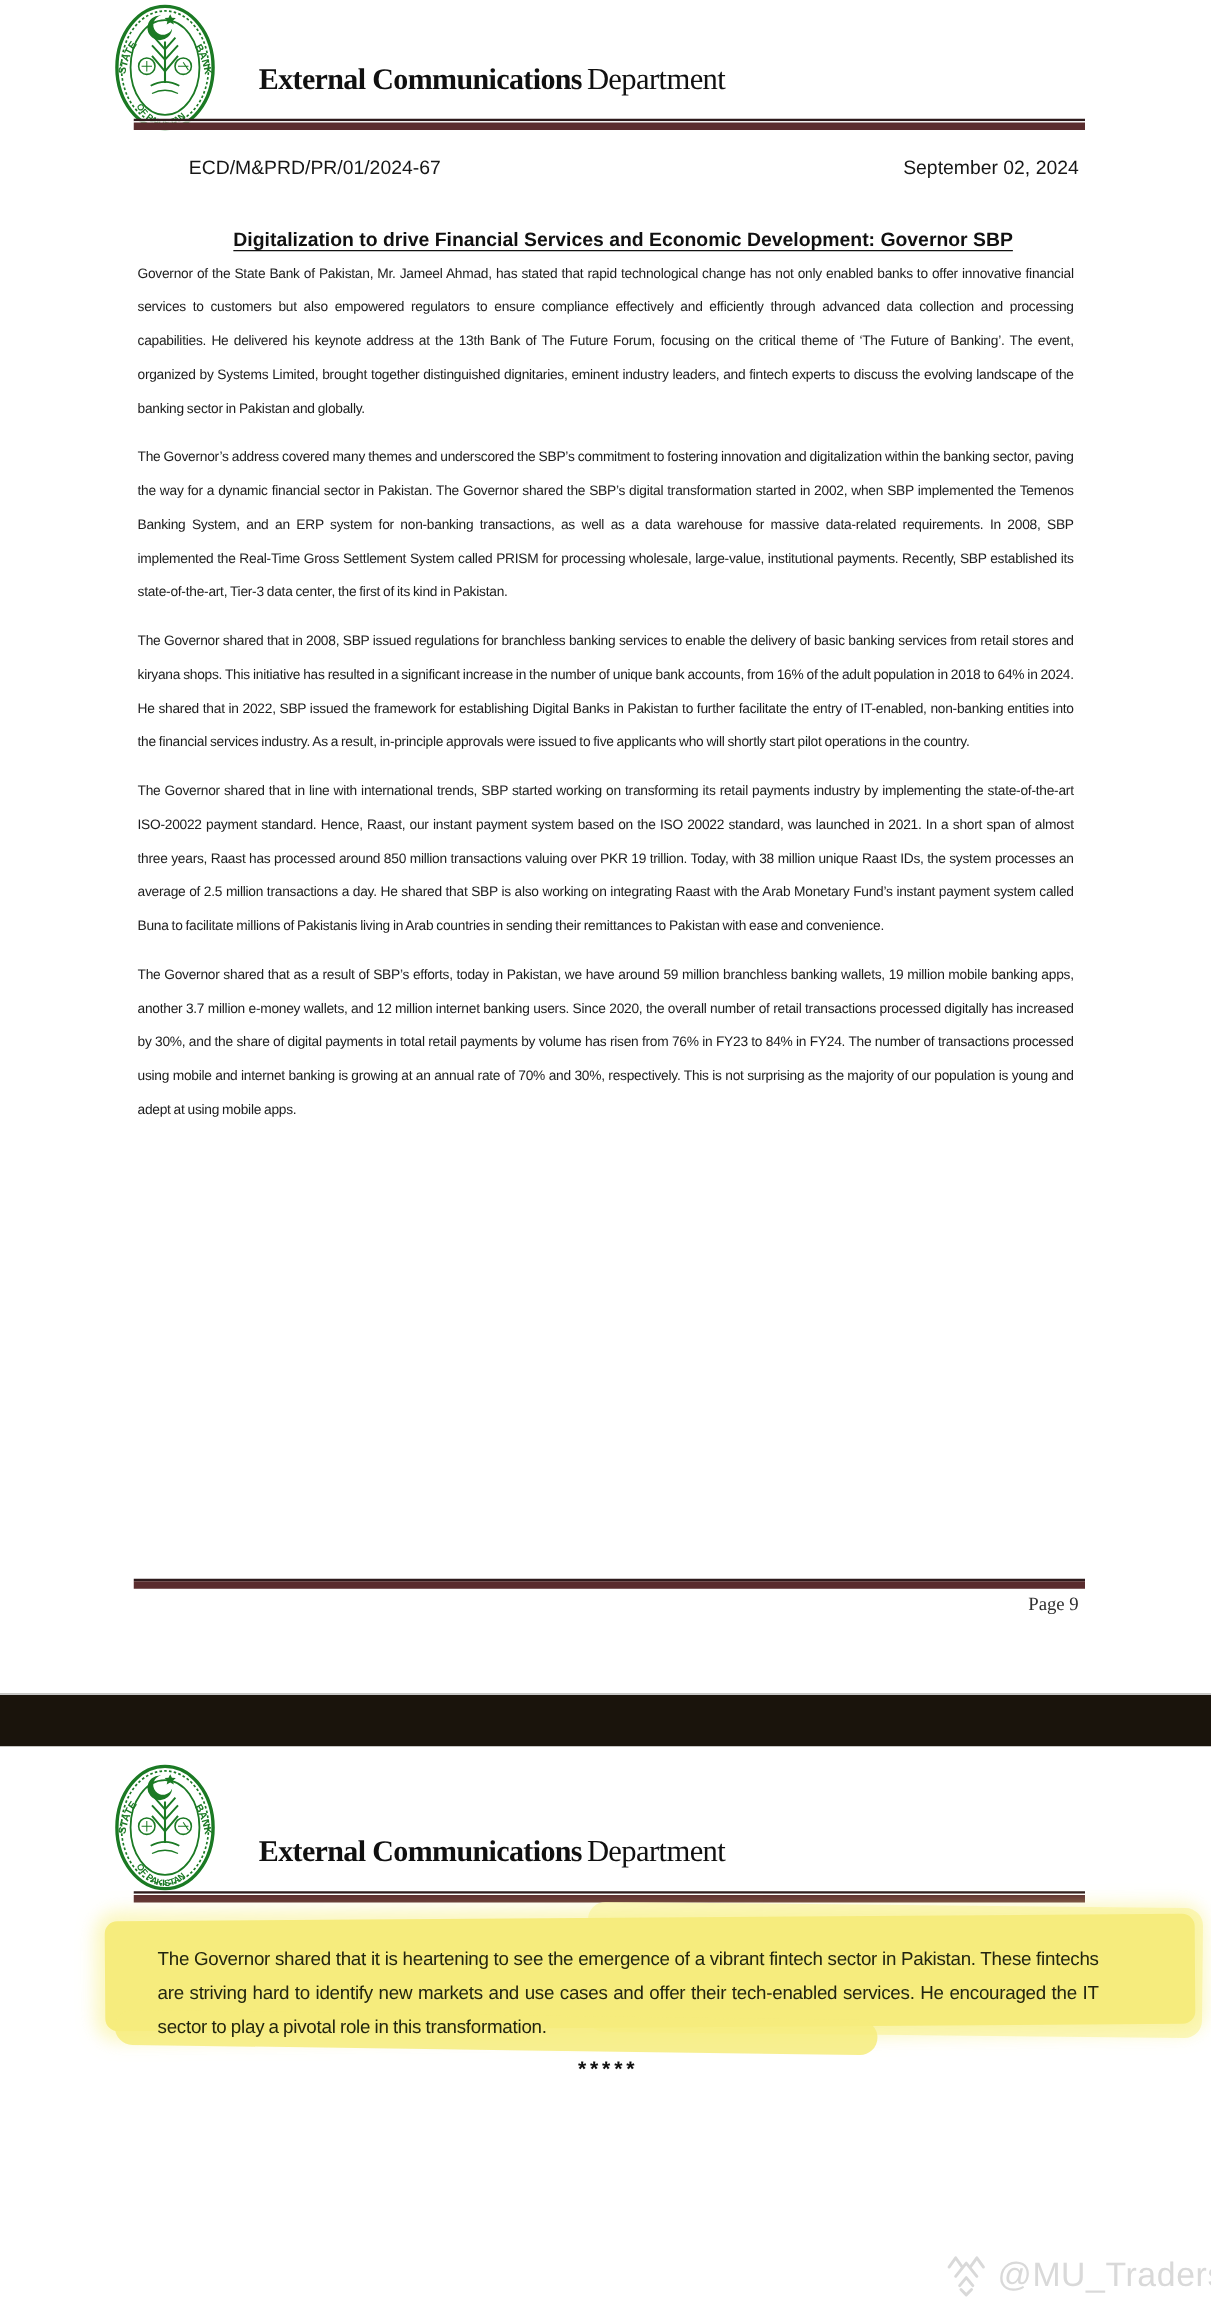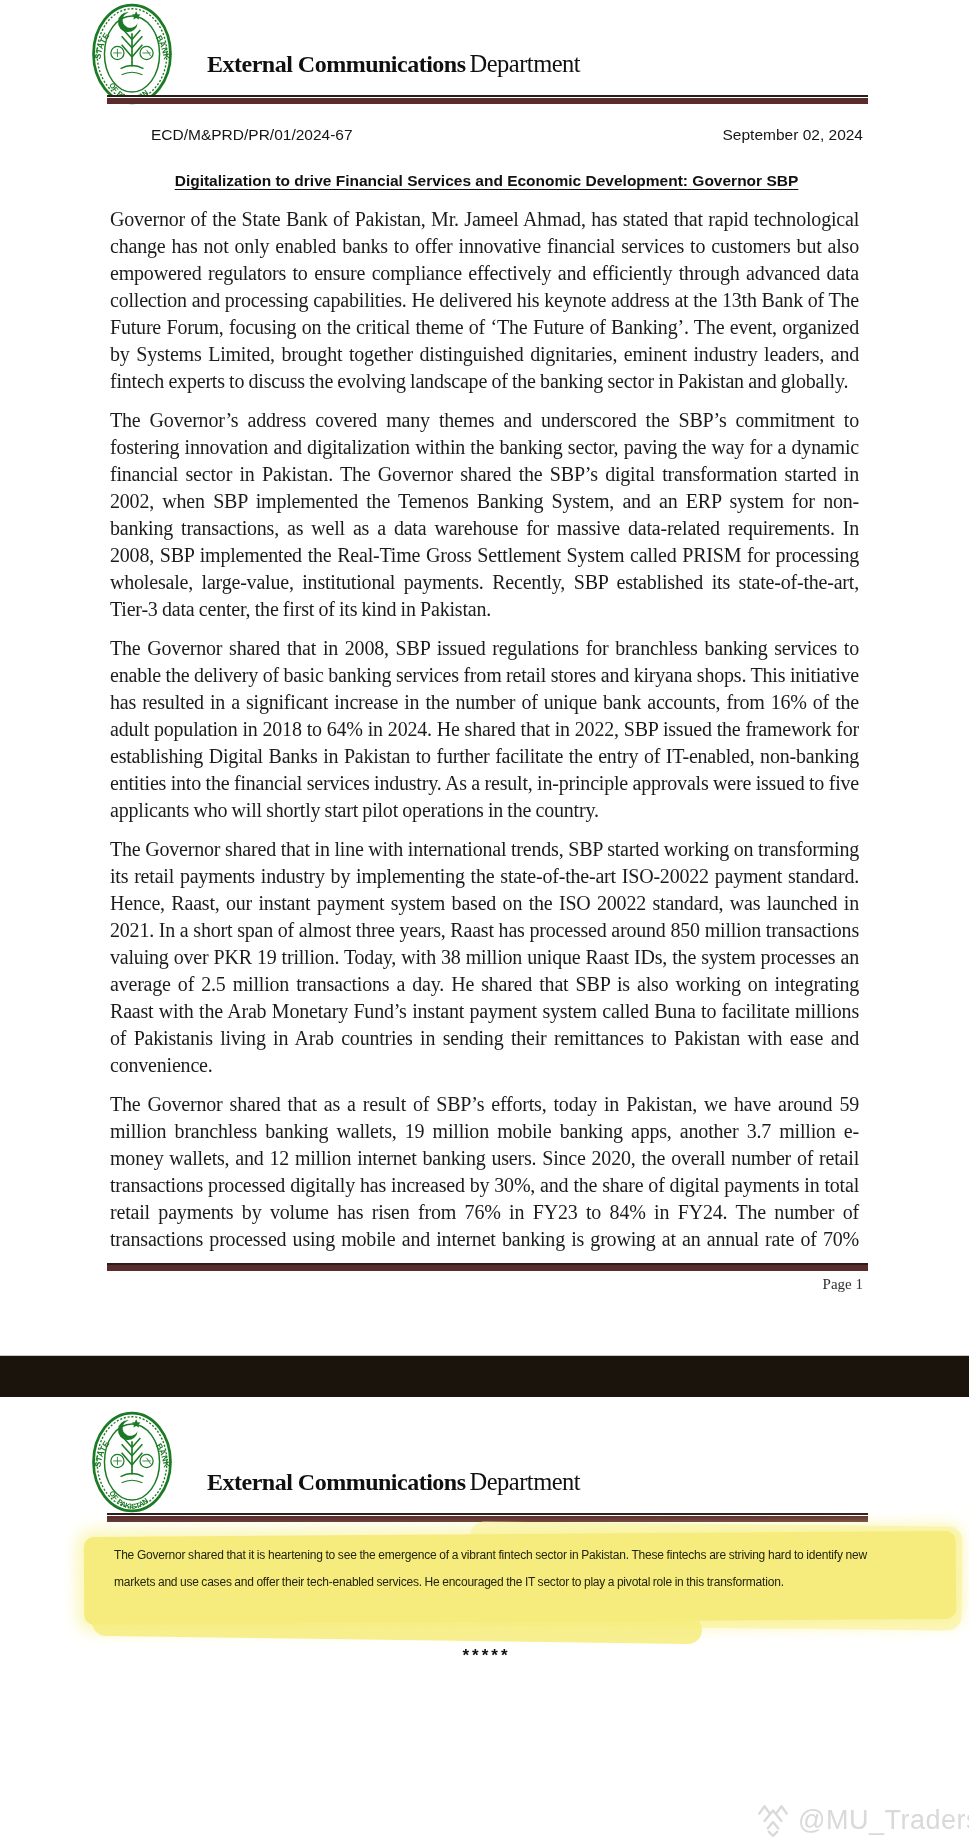--- a/index.html
+++ b/index.html
@@ -15,27 +15,27 @@
   .header-rule{position:absolute;left:107px;width:761px;}
   .header-rule .thin{height:2px;background:#2e1b1c;}
   .header-rule .gap{height:1px;background:#ffffff;}
   .header-rule .thick{height:6px;background:#5a2c2e;}
 
   
   .meta-row{position:absolute;left:110px;top:126px;width:753px;height:27px;font-size:15.5px;color:#161616;}
   .meta-row .ref{position:absolute;left:0;top:0;margin-left:41px;}
   .meta-row .date{position:absolute;right:0;top:0;}
 
-  .headline{position:absolute;left:110px;top:172px;width:753px;margin:0;text-align:center;
+  .headline{position:absolute;left:110px;top:172px;width:753px;margin:12px;text-align:center;
             font-size:15.5px;font-weight:bold;color:#111;text-decoration:underline;
             text-underline-offset:3px;}
 
   .body-text{position:absolute;left:110px;top:206px;width:753px;height:1050px;overflow:hidden;}
-  .body-text p{margin:0 4px 12px 0;font-size:20px;line-height:27px;letter-spacing:-0.2px;word-spacing:-0.5px;
-               text-align:justify;color:#1c1c1c;font-family:Liberation Serif, serif;}
+  .body-text p{margin:0 4px 12px 0;font-size:11px;line-height:27px;letter-spacing:-0.2px;word-spacing:-0.5px;
+               text-align:justify;color:#1c1c1c;}
 
   .footer-rule{position:absolute;left:107px;top:1263px;width:761px;}
   .footer-rule .thin{height:2px;background:#2e1b1c;}
   .footer-rule .thick{height:6px;background:#5a2c2e;}
   .page-label{position:absolute;left:110px;top:1276px;width:753px;text-align:right;
               font-family:"Liberation Serif",serif;font-size:15px;color:#2f2f2f;}
 
   
   .separator-band{position:absolute;left:0;top:1355px;width:969px;height:41px;background:#1a140c;
                   border-top:1px solid #c9c9c9;}
@@ -45,21 +45,21 @@
   .p2-title{top:1468px;}
   .p2-rule{top:1513px;}
 
   .hl-blob{position:absolute;left:84px;top:1534px;width:872px;height:88px;background:#f6ec7d;
            border-radius:10px;transform:rotate(-0.4deg);
            box-shadow:0 0 14px 8px rgba(248,240,140,0.55);}
   .hl-wash{position:absolute;left:470px;top:1524px;width:492px;height:104px;background:#fbf5ae;
            border-radius:14px;opacity:0.75;transform:rotate(0.6deg);}
   .hl-tail{position:absolute;left:92px;top:1612px;width:610px;height:28px;background:#f6ec7d;
            border-radius:14px;opacity:0.85;transform:rotate(0.8deg);}
-  .hl-text{position:absolute;left:110px;top:1538px;width:753px;margin:4px;font-size:12px;line-height:27px;
+  .hl-text{position:absolute;left:110px;top:1538px;width:753px;margin:16px;font-size:15px;line-height:27px;
            letter-spacing:-0.2px;word-spacing:-0.5px;text-align:justify;color:#22250f;}
 
   .end-marker{position:absolute;left:110px;top:1646px;width:753px;text-align:center;
               font-size:17px;font-weight:bold;letter-spacing:3px;color:#101010;}
 
   
   .watermark{position:absolute;left:755px;top:1802px;display:flex;align-items:center;gap:7px;
              color:#d9d9d9;}
   .watermark .handle{font-size:27px;letter-spacing:0.5px;}
 </style>
@@ -120,21 +120,21 @@
         <p>The Governor’s address covered many themes and underscored the SBP’s commitment to fostering innovation and digitalization within the banking sector, paving the way for a dynamic financial sector in Pakistan. The Governor shared the SBP’s digital transformation started in 2002, when SBP implemented the Temenos Banking System, and an ERP system for non-banking transactions, as well as a data warehouse for massive data-related requirements. In 2008, SBP implemented the Real-Time Gross Settlement System called PRISM for processing wholesale, large-value, institutional payments. Recently, SBP established its state-of-the-art, Tier-3 data center, the first of its kind in Pakistan.</p>
         <p>The Governor shared that in 2008, SBP issued regulations for branchless banking services to enable the delivery of basic banking services from retail stores and kiryana shops. This initiative has resulted in a significant increase in the number of unique bank accounts, from 16% of the adult population in 2018 to 64% in 2024. He shared that in 2022, SBP issued the framework for establishing Digital Banks in Pakistan to further facilitate the entry of IT-enabled, non-banking entities into the financial services industry. As a result, in-principle approvals were issued to five applicants who will shortly start pilot operations in the country.</p>
         <p>The Governor shared that in line with international trends, SBP started working on transforming its retail payments industry by implementing the state-of-the-art ISO-20022 payment standard. Hence, Raast, our instant payment system based on the ISO 20022 standard, was launched in 2021. In a short span of almost three years, Raast has processed around 850 million transactions valuing over PKR 19 trillion. Today, with 38 million unique Raast IDs, the system processes an average of 2.5 million transactions a day. He shared that SBP is also working on integrating Raast with the Arab Monetary Fund’s instant payment system called Buna to facilitate millions of Pakistanis living in Arab countries in sending their remittances to Pakistan with ease and convenience.</p>
         <p>The Governor shared that as a result of SBP’s efforts, today in Pakistan, we have around 59 million branchless banking wallets, 19 million mobile banking apps, another 3.7 million e-money wallets, and 12 million internet banking users. Since 2020, the overall number of retail transactions processed digitally has increased by 30%, and the share of digital payments in total retail payments by volume has risen from 76% in FY23 to 84% in FY24. The number of transactions processed using mobile and internet banking is growing at an annual rate of 70% and 30%, respectively. This is not surprising as the majority of our population is young and adept at using mobile apps.</p>
       </div>
 
     <div class="footer-rule">
       <div class="thin"></div>
         <div class="thick"></div>
     </div>
-    <div class="page-label">Page 1</div>
+    <div class="page-label">Page 9</div>
   </section>
 
   <div class="separator-band"></div>
 
   <section>
 
     <svg class="sbp-logo p2-logo" viewBox="0 0 80 100">
       <g fill="none" stroke="#1b7a24">
         <ellipse cx="40" cy="50" rx="37" ry="47" stroke-width="2.6"></ellipse>
         <ellipse cx="40" cy="50" rx="33.5" ry="43.5" stroke-width="1.3" stroke-dasharray="2 1.7"></ellipse>

